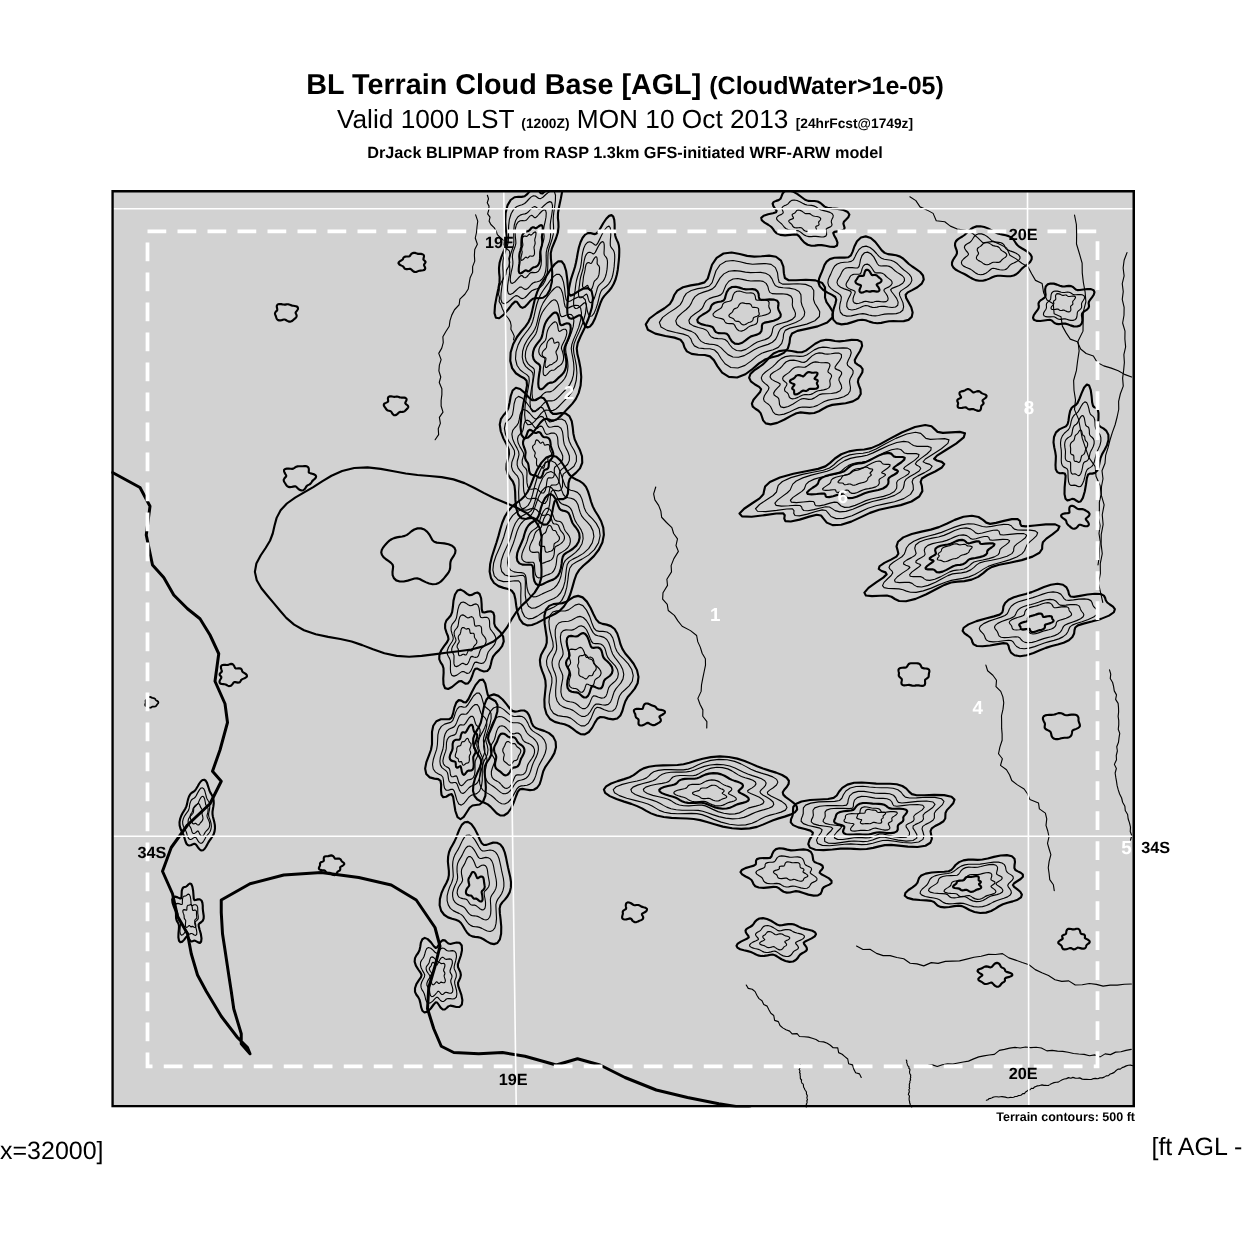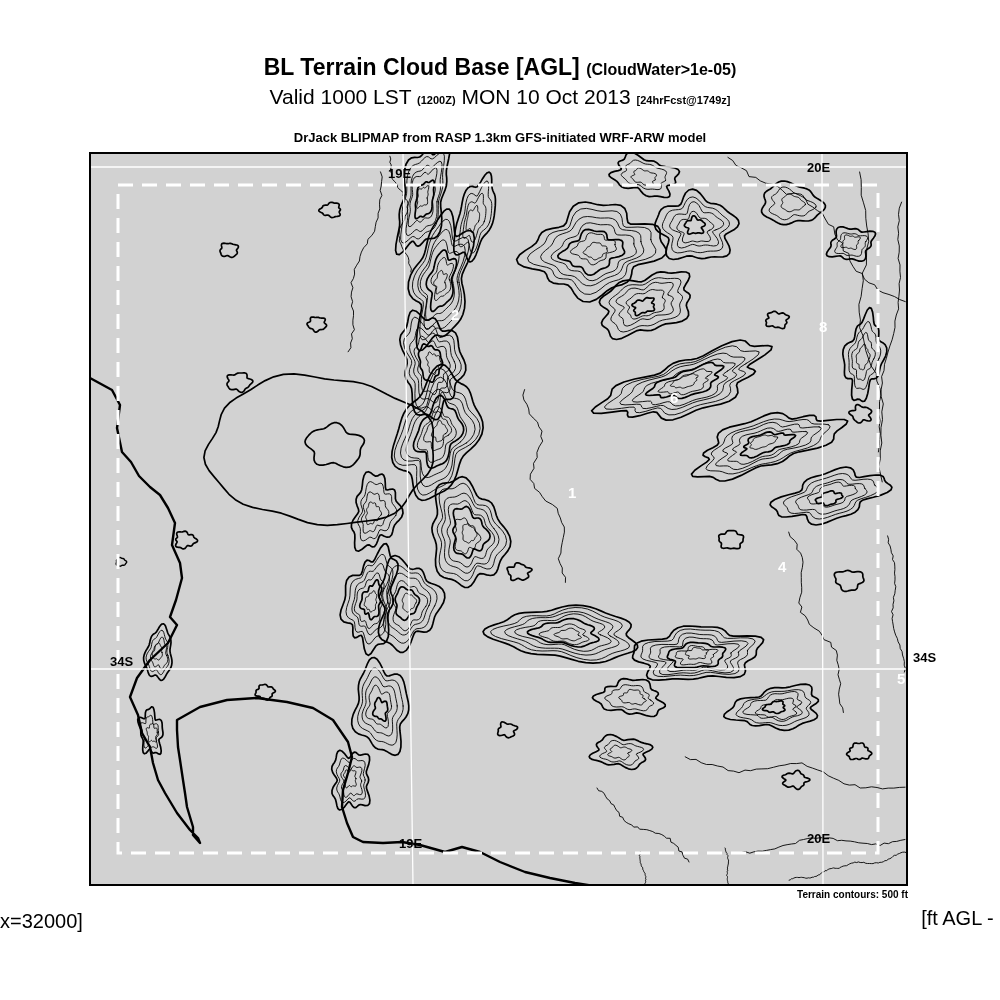--- a/index.html
+++ b/index.html
@@ -1,27 +1,27 @@
 <!DOCTYPE html>
 <html><head>
 <meta charset="utf-8">
 <style>
   html,body{margin:0;padding:0;background:#fff;}
   .page{position:relative;width:1000px;height:1000px;background:#fff;
         font-family:"Liberation Sans",sans-serif;overflow:hidden;}
   .hdr{position:absolute;left:0;top:54px;width:100%;text-align:center;color:#000;}
   .hdr .t1{font-size:23px;font-weight:bold;line-height:26px;}
-  .hdr .t1 .small{font-size:16px;}
+  .hdr .t1 .small{font-size:20px;}
   .hdr .t2{font-size:21px;font-weight:normal;line-height:24px;margin-top:2px;}
   .hdr .t2 .small{font-size:11px;font-weight:bold;}
-  .hdr .t3{font-size:13px;font-weight:bold;margin-top:18px;}
+  .hdr .t3{font-size:13px;font-weight:bold;margin-top:3px;}
   .map{position:absolute;left:89px;top:152px;width:819px;height:734px;}
   .map svg{display:block;}
   #label-layer{position:absolute;left:0;top:0;width:1000px;height:1000px;pointer-events:none;}
-  .grid-label{position:absolute;font-size:13px;font-weight:bold;color:#000;white-space:nowrap;}
+  .grid-label{position:absolute;font-size:13px;font-weight:bold;color:#000;white-space:nowrap;margin-top:20px;}
   .value-label{position:absolute;font-size:15px;font-weight:bold;color:#fff;white-space:nowrap;}
   .caption{position:absolute;right:92px;top:889px;font-size:10px;font-weight:bold;color:#000;}
   .foot-l{position:absolute;left:0px;top:910px;font-size:20px;color:#000;}
   .foot-r{position:absolute;right:-6px;top:907px;font-size:20px;color:#000;}
 </style>
 </head>
 <body>
 
 <div class="page">
 

